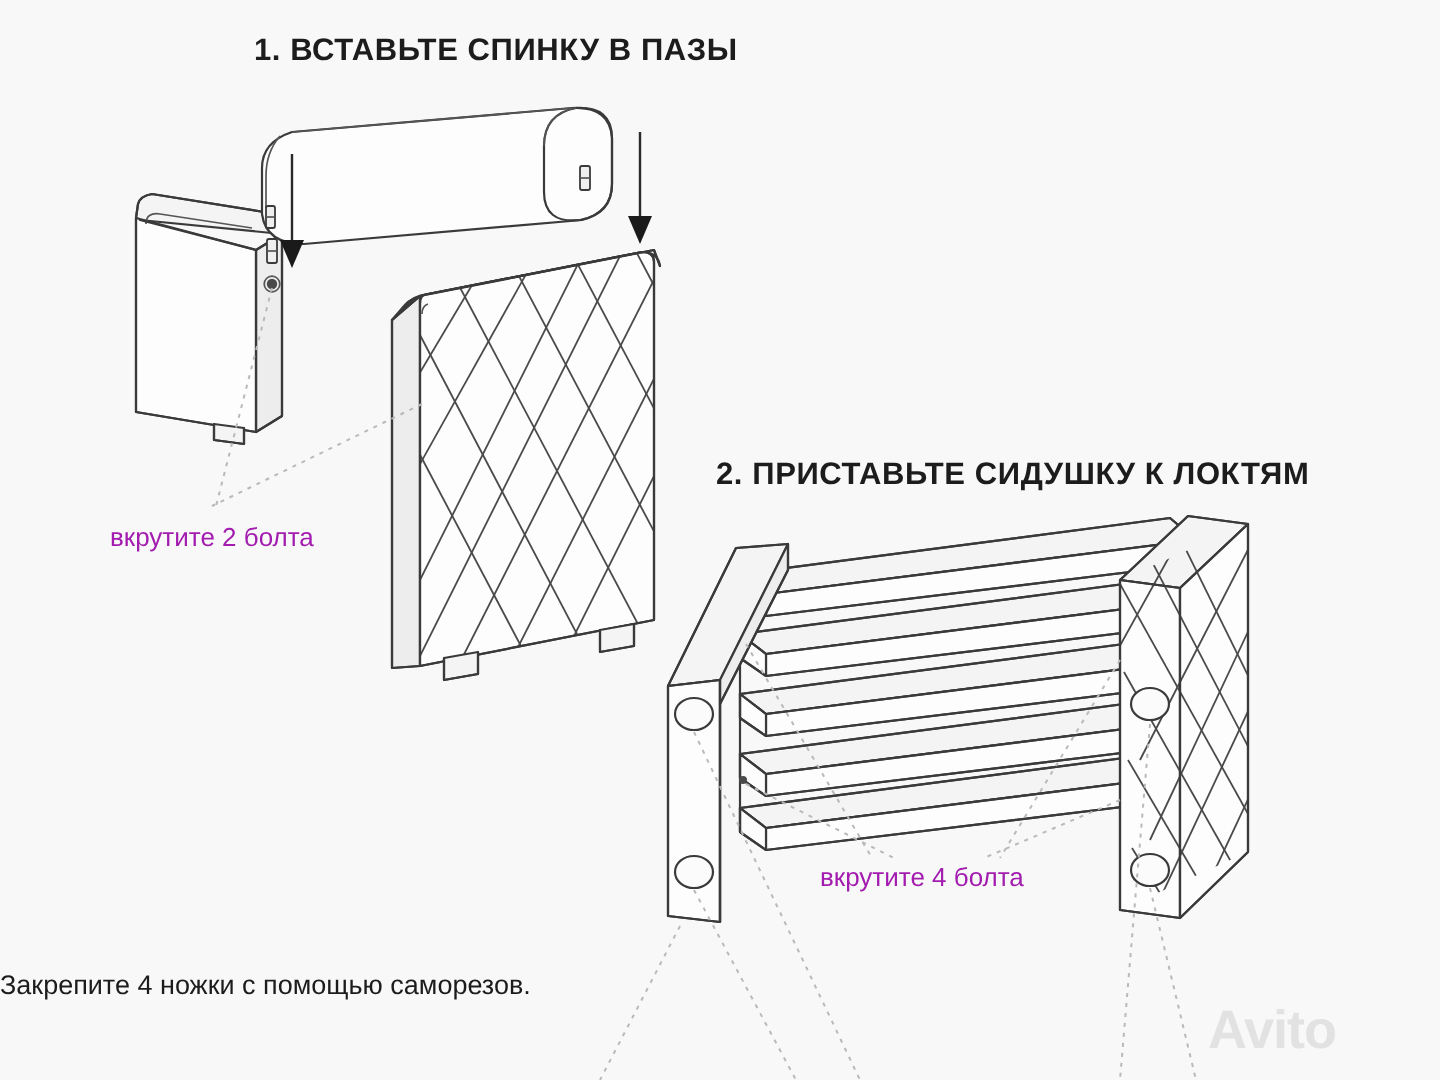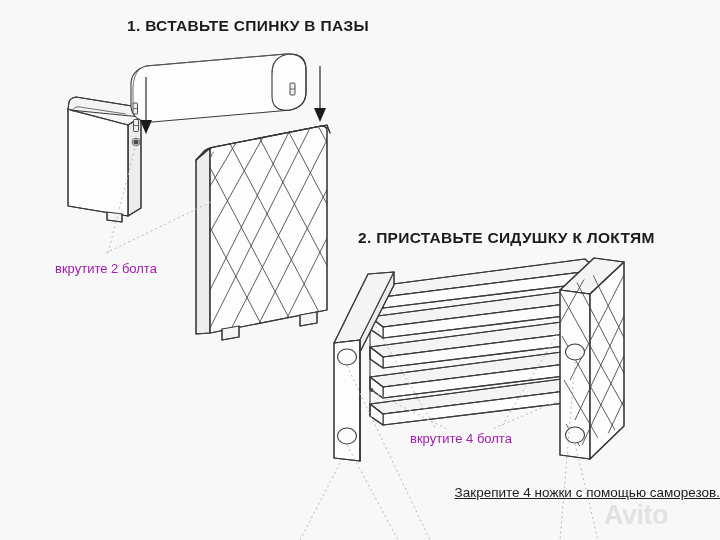--- a/index.html
+++ b/index.html
@@ -35,22 +35,21 @@
     white-space: nowrap;
   }
   #ann-bolts-2 { left: 55px; top: 261px; }
   #ann-bolts-4 { left: 400px; top: 431px; margin-left: 10px; }
 
   .footnote {
     position: absolute;
     font-size: 13.5px;
     color: #1c1c1c;
     white-space: nowrap;
-    text-align: right;
-    text-decoration: underline;
+    text-align: left;
   }
   #footnote-1 { left: 0; top: 485px; width: 720px; }
   #footnote-2 { left: 0; top: 505px; width: 720px; }
 
   #watermark {
     position: absolute;
     left: 604px;
     top: 500px;
     font-size: 27px;
     font-weight: bold;

